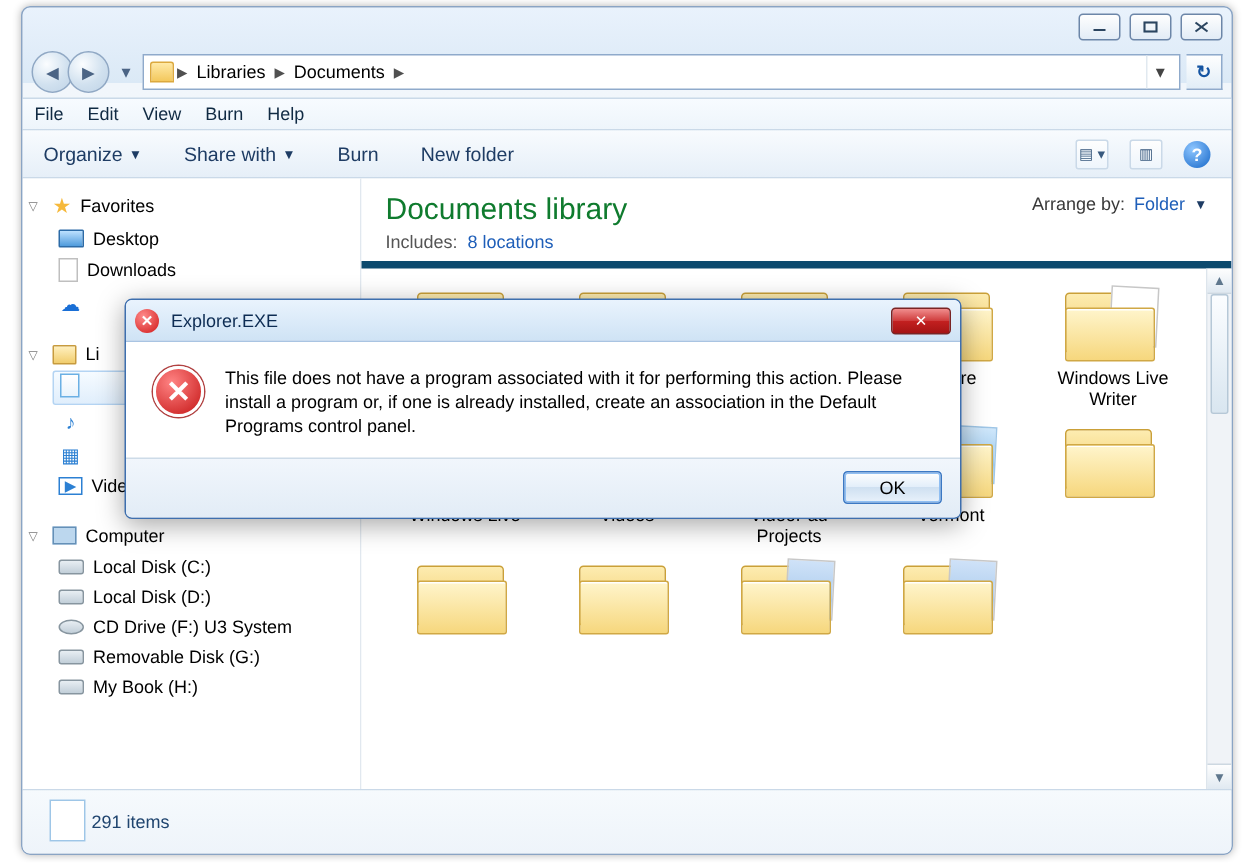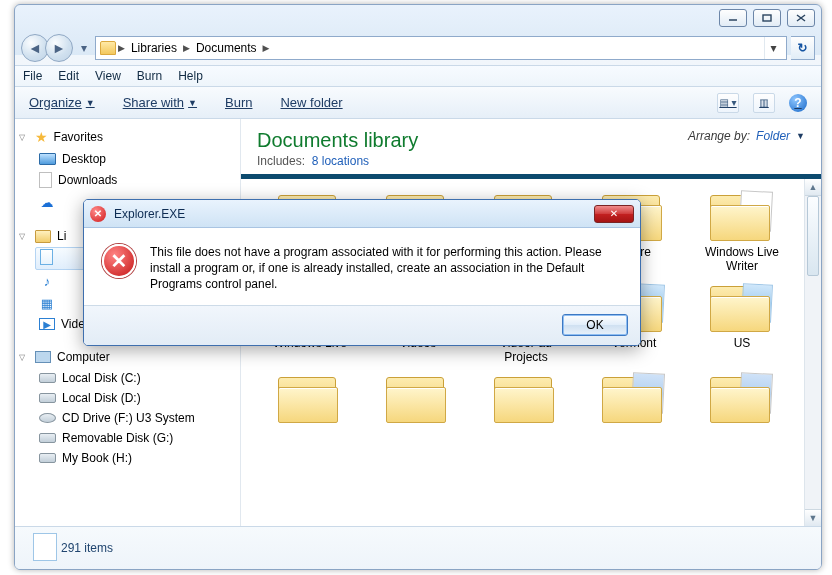--- a/index.html
+++ b/index.html
@@ -27,21 +27,21 @@
   .addr-drop { width:18px; height:22px; display:flex; align-items:center; justify-content:center; border-left:1px solid #e1e9f0; color:#444; }
   .refresh-btn { width:24px; height:24px; border:1px solid #8faacb; border-left:none; background:linear-gradient(#fefefe,#e1edf7); display:flex; align-items:center; justify-content:center; color:#1454a2; font-weight:bold; }
   .search-box { width:232px; height:24px; border:1px solid #8faacb; background:#fff; display:flex; align-items:center; padding:0 6px; color:#767676; font-style:italic; margin-left:4px; }
   .search-box .mag { margin-left:auto; color:#3a6bb0; font-style:normal; }
 
   
   .menu-bar { height: 22px; background: linear-gradient(#f7fbff,#eef5fb); border-top:1px solid #cad9e8; border-bottom:1px solid #cad9e8; display:flex; align-items:center; padding:0 8px; gap:16px; font-size:12px; }
   .menu-item { color:#102a43; cursor:default; }
 
   
-  .cmd-bar { height: 32px; background: linear-gradient(#f8fbfe,#e6eff8); border-bottom:1px solid #cad9e8; display:flex; align-items:center; padding:0 14px; gap:28px; color:#1e3c64; font-size:13px;text-decoration:underline; }
+  .cmd-bar { height: 32px; background: linear-gradient(#f8fbfe,#e6eff8); border-bottom:1px solid #cad9e8; display:flex; align-items:center; padding:0 14px; gap:28px; color:#1e3c64; font-size:13px; }
   .cmd-item { display:flex; align-items:center; gap:4px; cursor:default; }
   .cmd-drop { font-size:9px; color:#1e3c64; }
   .cmd-right { margin-left:auto; display:flex; align-items:center; gap:14px; }
   .cmd-right-icon { width:22px; height:20px; border:1px solid #cad9e8; border-radius:2px; background:linear-gradient(#fefefe,#eef5fc); display:flex; align-items:center; justify-content:center; font-size:10px; color:#38597e; }
   .help-circle { width:18px; height:18px; border-radius:50%; background:radial-gradient(circle at 35% 30%,#8ec6ff,#1667c8); color:#fff; display:flex; align-items:center; justify-content:center; font-weight:bold; font-size:12px; }
 
   
   .body-split { display:flex; height: calc(100% - 26px - 34px - 22px - 32px - 42px); border-bottom:1px solid #cad9e8;}
   .nav-pane { width:226px; border-right:1px solid #e1e8ef; padding:8px 6px 0 14px; overflow:hidden; background:#fff; color:#000;}
   .nav-head { display:flex; align-items:center; gap:6px; margin-top:2px; margin-bottom:4px; font-size:12px; }
@@ -61,21 +61,21 @@
   .ico.drive { width:17px; height:10px; background:linear-gradient(#e8eef3,#c2cfd9); border:1px solid #87959f; border-radius:2px; }
   .nav-group-gap { height:14px; }
   .nav-item-selected { background:linear-gradient(#f6fbff,#e0eefc); border:1px solid #b4d4f3; border-radius:2px; margin-left:6px; padding:1px 4px; width:200px; }
 
   
   .content { flex:1; display:flex; flex-direction:column; background:#fff; position:relative;}
   .content-head { padding:10px 16px 6px 16px; display:flex; align-items:flex-start; border-bottom:5px solid #0c4a6e; }
   .lib-title { font-family: "Segoe UI", sans-serif; font-size:20px; color:#0f7b2e; }
   .lib-sub { font-size:12px; color:#555; margin-top:2px; }
   .lib-link { color:#1f5fb9; }
-  .arrange { margin-left:auto; font-size:12px; color:#3a3a3a; display:flex; align-items:center; gap:6px;font-style:italic; }
+  .arrange { margin-left:auto; font-size:12px; color:#3a3a3a; display:flex; align-items:center; gap:6px; }
   .arrange .val { color:#1f5fb9; }
 
   .grid-area { flex:1; position:relative; overflow:hidden; padding:10px 18px 0 18px; }
   .folder-grid { display:grid; grid-template-columns: repeat(5, 102px); column-gap: 6px; row-gap: 6px; }
   .folder-tile { width:102px; display:flex; flex-direction:column; align-items:center; text-align:center; font-size:12px; color:#000; }
   .folder-ico { width:64px; height:52px; position:relative; margin-bottom:4px; }
   .folder-back { position:absolute; left:0; top:6px; width:58px; height:40px; border-radius:3px 3px 2px 2px; background:linear-gradient(#fdecb0,#efc660); border:1px solid #caa038; }
   .folder-front { position:absolute; left:0; bottom:0; width:60px; height:36px; border-radius:2px; background:linear-gradient(#fff5cc,#f6d77d); border:1px solid #d0a845; box-shadow:inset 0 1px 0 #fff; }
   .folder-paper { position:absolute; right:2px; top:2px; width:32px; height:40px; background:#fff; border:1px solid #c7c7c7; transform:rotate(3deg); }
   .folder-pic-thumb { position:absolute; right:2px; top:4px; width:30px; height:38px; background:linear-gradient(#cfe7fb,#7fb7e2); border:1px solid #9ec6e7; transform:rotate(3deg); }
@@ -314,28 +314,20 @@
               <div class="folder-lbl">VideoPad Projects</div>
             </div>
           <div class="folder-tile">
               <div class="folder-ico">
                 <div class="folder-back"></div>
                 <div class="folder-pic-thumb"></div>
                 <div class="folder-front"></div>
               </div>
               <div class="folder-lbl">Vermont</div>
             </div>
-          <div class="folder-tile">
-              <div class="folder-ico">
-                <div class="folder-back"></div>
-                <div class="folder-pic-thumb"></div>
-                <div class="folder-front"></div>
-              </div>
-              <div class="folder-lbl">US</div>
-            </div>
 
           <div class="folder-tile">
               <div class="folder-ico">
                 <div class="folder-back"></div>
                 <div class="folder-front"></div>
               </div>
               <div class="folder-lbl"></div>
             </div>
           <div class="folder-tile">
               <div class="folder-ico">

